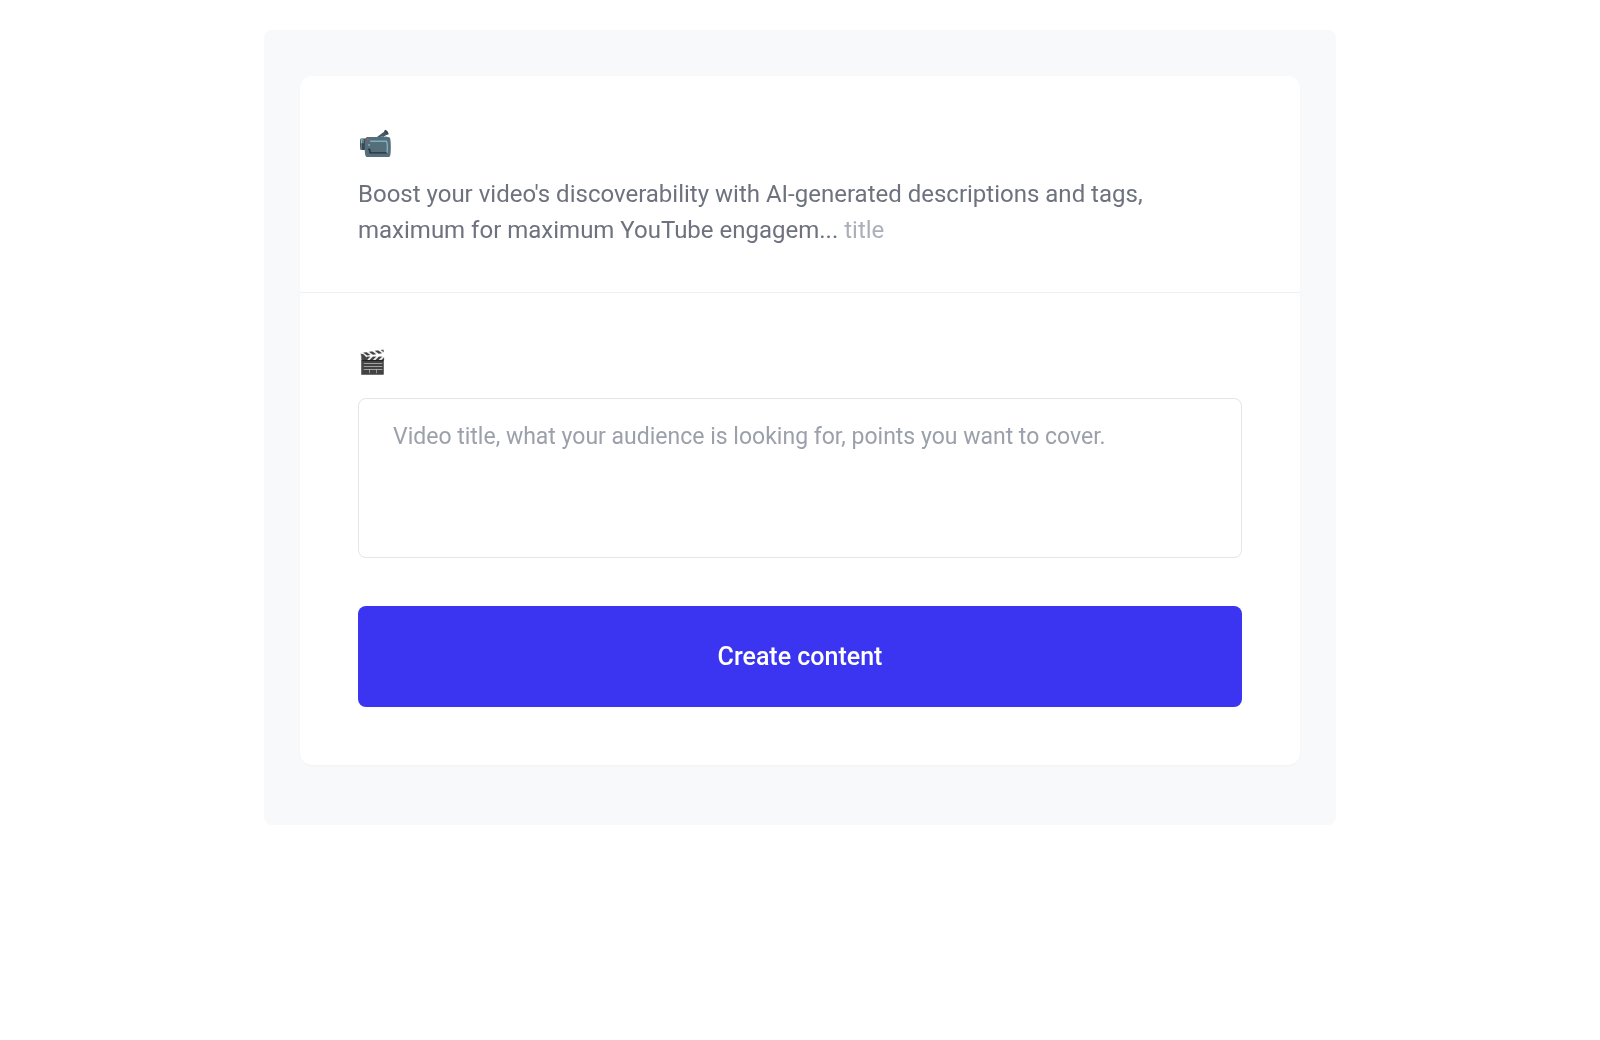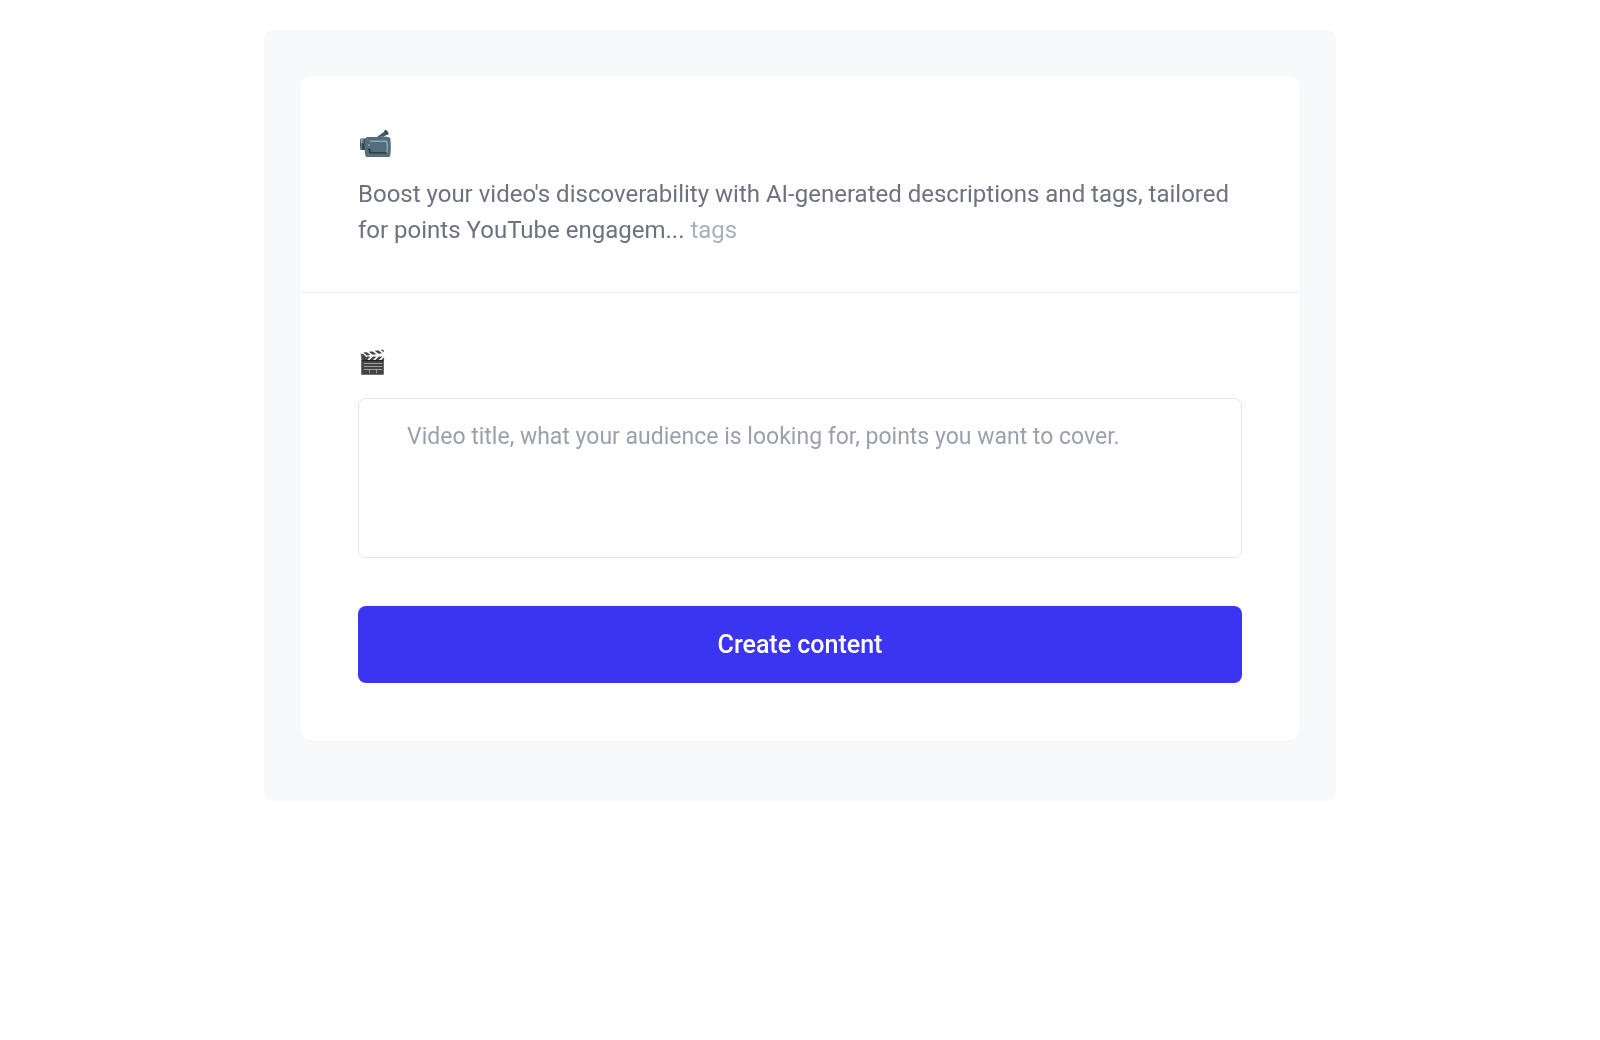--- a/index.html
+++ b/index.html
@@ -83,58 +83,58 @@
     .label-emoji {
       font-size: 23px;
       line-height: 1;
     }
 
     .text-input {
       width: 100%;
       min-height: 160px;
       border: 1px solid #e3e5ea;
       border-radius: 8px;
-      padding: 24px 48px;
+      padding: 24px 34px;
       font-size: 23px;
       font-family: inherit;
       color: #1a1d24;
       resize: none;
       outline: none;
       margin-bottom: 44px;
     }
 
     .text-input::placeholder {
       color: #9ba0ab;
     }
 
     .primary-button {
       width: 100%;
       background: #3b34f0;
       color: #ffffff;
       border: none;
       border-radius: 8px;
-      padding: 24px;
+      padding: 36px;
       font-size: 25px;
       font-weight: 500;
       cursor: pointer;
       font-family: inherit;
     }
   </style>
 </head>
 <body>
 
 <div class="outer-panel">
   <div class="card">
 
     <div class="card-header">
       <h2 class="card-title">
         <span class="title-emoji">📹</span>
       </h2>
       <p class="card-description">
-        <span>Boost your video's discoverability with AI-generated descriptions and tags, tailored for points YouTube engagem... </span><span class="more-link">tags</span>
+        <span>Boost your video's discoverability with AI-generated descriptions and tags, maximum for maximum YouTube engagem... </span><span class="more-link">title</span>
       </p>
     </div>
 
     <div class="card-body">
       <div class="field-label">
         <span class="label-emoji">🎬</span>
       </div>
       <textarea class="text-input" placeholder="Video title, what your audience is looking for, points you want to cover." style=""></textarea>
       <button class="primary-button">Create content</button>
     </div>

